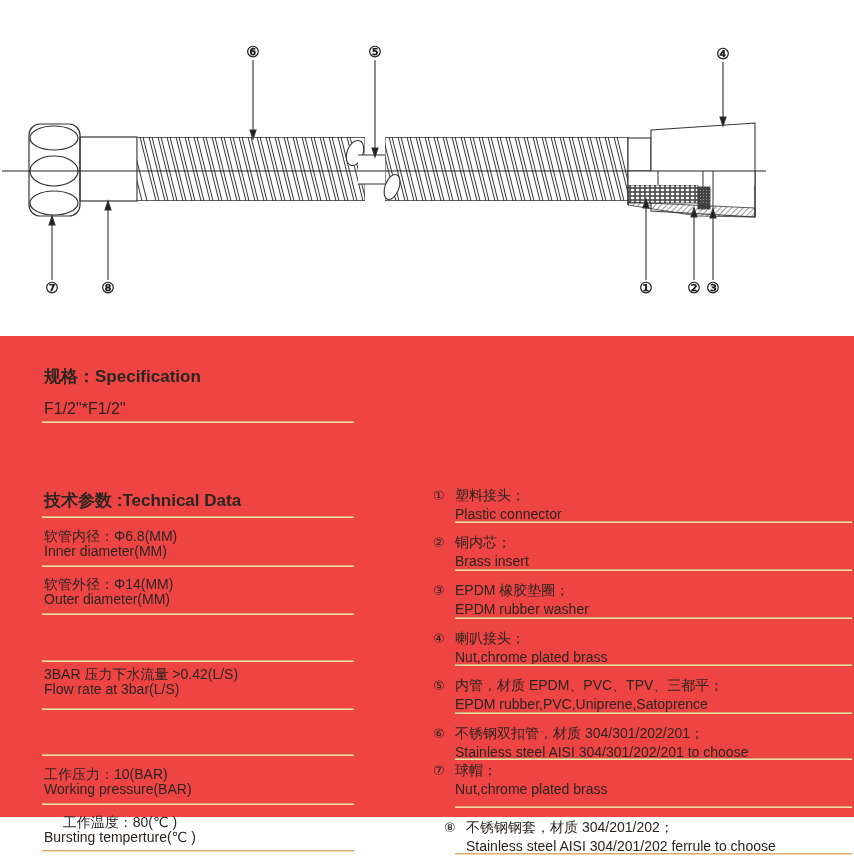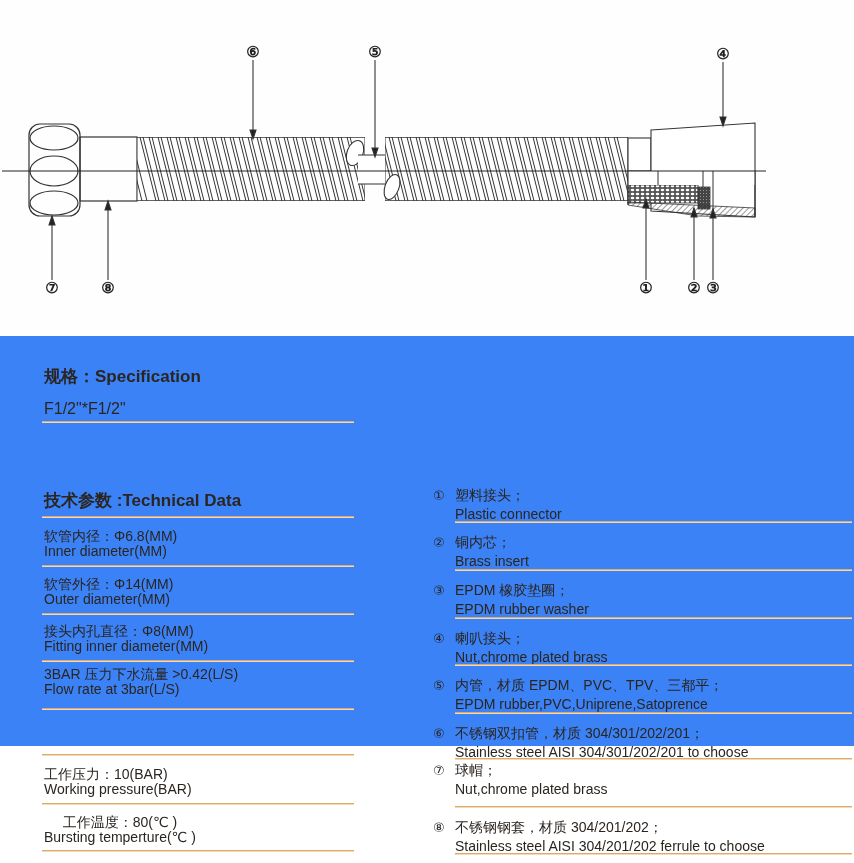--- a/index.html
+++ b/index.html
@@ -2,21 +2,21 @@
 <html><head>
 <meta charset="utf-8">
 <style>
   html, body { margin:0; padding:0; }
   body { width:854px; height:863px; background:#ffffff; position:relative; overflow:hidden;
          font-family:"Liberation Sans", "DejaVu Sans", sans-serif; color:#2a2420; }
   .diagram { position:absolute; left:0; top:0; width:854px; height:336px; background:#fefefe; }
   .diagram svg { position:absolute; left:0; top:0; }
   .callout { position:absolute; font-family:"DejaVu Serif", serif; font-size:15px; font-weight:bold;
              color:#222; width:20px; height:20px; line-height:20px; text-align:center; }
-  .panel { position:absolute; left:0; top:336px; width:854px; height:410px; background:#3b82f6; }
+  .panel { position:absolute; left:0; top:336px; width:854px; height:481px; background:#ef4444; }
   .heading { font-size:17px; font-weight:bold; color:#2b2520; }
   .spec-head { position:absolute; left:44px; top:29px; }
   .spec-val { position:absolute; left:44px; top:64px; font-size:16px; color:#2b2520; }
   .hr { position:absolute; height:1px; background:#d9ab72; border-bottom:1px solid #f7d9ae; }
   .tech-head { position:absolute; left:44px; top:153px; }
   .row-l { position:absolute; left:44px; font-size:14px; line-height:15px; color:#2b2520; }
   .row-r { position:absolute; left:433px; font-size:14px; line-height:19px; color:#2b2520; }
   .row-r .num { display:inline-block; width:22px; font-family:"DejaVu Sans", sans-serif; font-size:13px; }
   .row-r .en { padding-left:22px; display:block; }
 </style>
@@ -137,24 +137,20 @@
     <div>Inner diameter(MM)</div>
   </div>
   <div class="hr" style="left:42px; top:229px; width:312px;"></div>
 
   <div class="row-l" style="top:241px;">
     <div>软管外径：Φ14(MM)</div>
     <div>Outer diameter(MM)</div>
   </div>
   <div class="hr" style="left:42px; top:277px; width:312px;"></div>
 
-  <div class="row-l" style="top:288px;">
-    <div>接头内孔直径：Φ8(MM)</div>
-    <div>Fitting inner diameter(MM)</div>
-  </div>
   <div class="hr" style="left:42px; top:324px; width:312px;"></div>
 
   <div class="row-l" style="top:331px;">
     <div>3BAR 压力下水流量 &gt;0.42(L/S)</div>
     <div>Flow rate at 3bar(L/S)</div>
   </div>
   <div class="hr" style="left:42px; top:372px; width:312px;"></div>
 
   <div class="hr" style="left:42px; top:418px; width:312px;"></div>
 
@@ -205,18 +201,18 @@
     <span class="en">Stainless steel AISI 304/301/202/201 to choose</span>
   </div>
   <div class="hr" style="left:455px; top:422px; width:397px;"></div>
 
   <div class="row-r" style="top:425px;">
     <div><span class="num">⑦</span><span>球帽；</span></div>
     <span class="en">Nut,chrome plated brass</span>
   </div>
   <div class="hr" style="left:455px; top:470px; width:397px;"></div>
 
-  <div class="row-r" style="top:482px;">
+  <div class="row-r" style="top:482px;margin-left:11px;">
     <div><span class="num">⑧</span><span>不锈钢钢套，材质 304/201/202；</span></div>
     <span class="en">Stainless steel AISI 304/201/202 ferrule to choose</span>
   </div>
   <div class="hr" style="left:455px; top:517px; width:397px;"></div>
 </div>
 
 </body></html>

